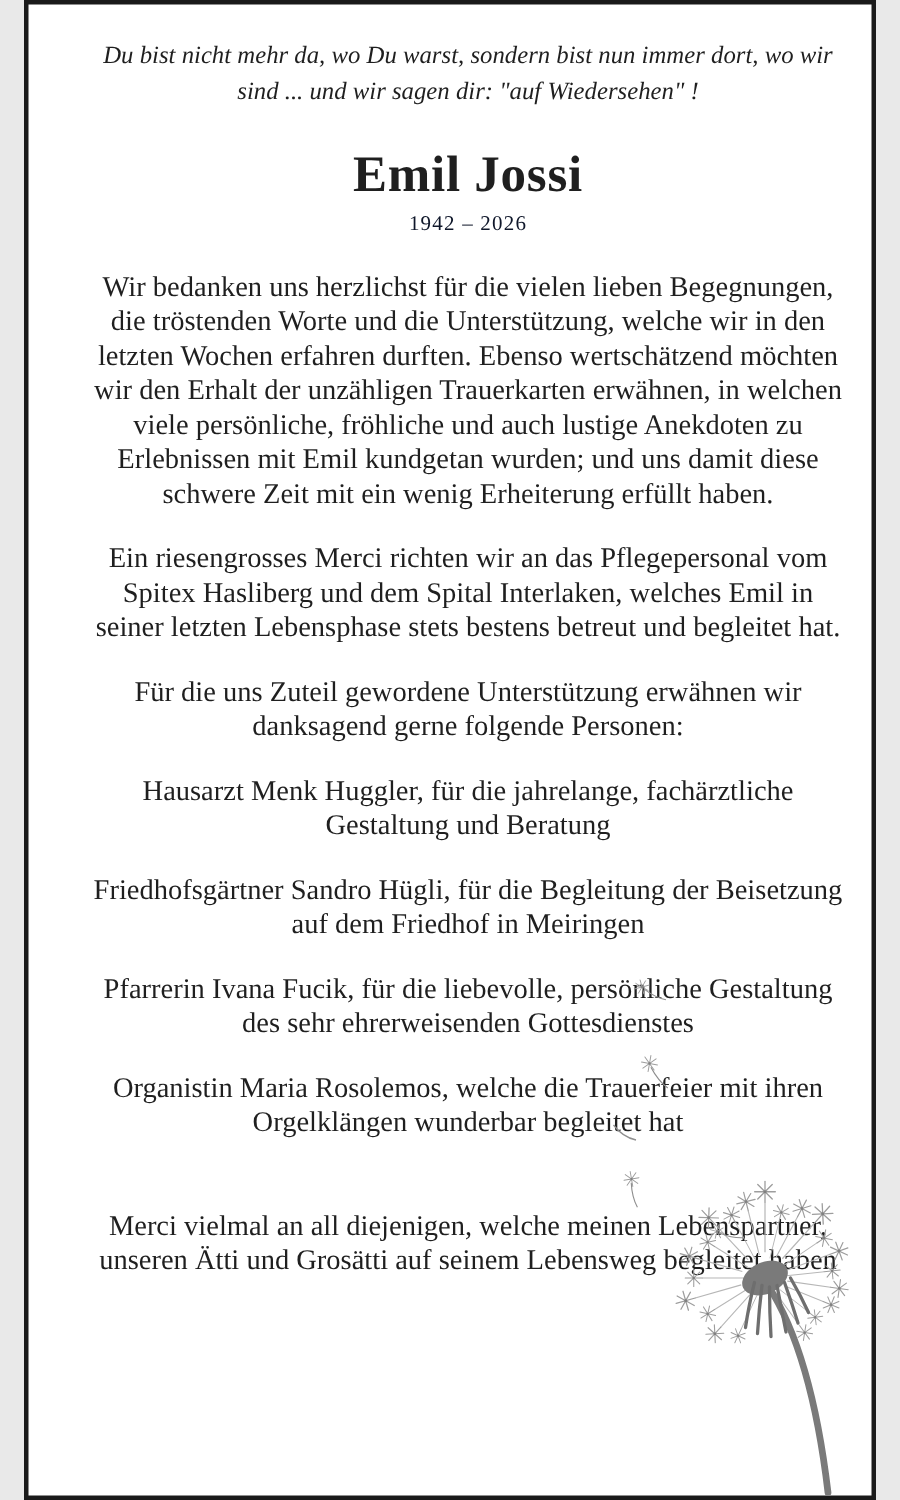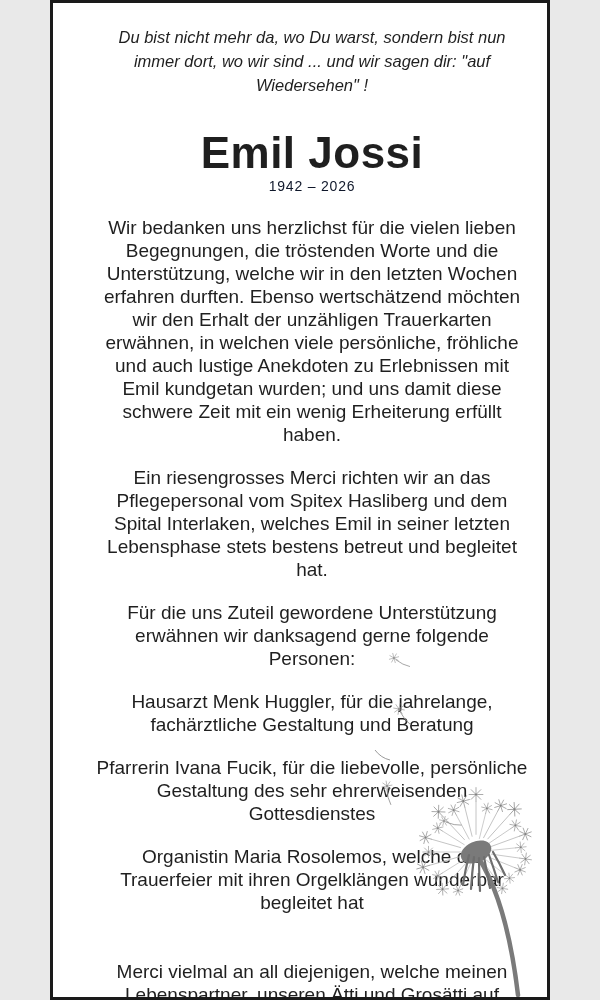--- a/index.html
+++ b/index.html
@@ -1,43 +1,43 @@
 <!DOCTYPE html>
 <html style="--text: #1f1f1f; --frame: #1a1a1a; --page_background: #ffffff; --dandelion_gray: #7a7a7a; --seed_gray: #9d9d9d;"><head>
 <meta charset="utf-8">
 <style>
   html,body{margin:0;padding:0;background:#e9e9e9;}
   .page{
     position:relative;
-    width:500px;height:1000px;
+    width:568px;height:1000px;
     box-sizing:border-box;
     margin:0 auto;
     background:var(--page_background,#ffffff);
     border:3px solid var(--frame,#1a1a1a);
     color:var(--text,#1f1f1f);
-    font-family:Liberation Sans, sans-serif;
+    font-family:Liberation Serif, serif;
     overflow:hidden;
     padding-left:24px;
   }
   .inner{
     padding:22px 19px 0 19px;
     text-align:center;
   }
   .quote{
     font-style:italic;
     font-size:16.5px;
     line-height:24px;
     margin:0 6px;
   }
   .name{
-    font-size:44px;
+    font-size:34px;
     font-weight:bold;
     line-height:40px;
     letter-spacing:0.5px;
-    margin-top:36px;
+    margin-top:24px;
   }
   .years{
     font-size:14px;
     letter-spacing:0.8px;
     margin-top:5px;
     color:#0f172a;
   }
   .para{
     font-size:19px;
     line-height:23px;
@@ -73,20 +73,21 @@
 
     <div class="para first-para">Wir bedanken uns herzlichst für die vielen lieben Begegnungen, die tröstenden Worte und die Unterstützung, welche wir in den letzten Wochen erfahren durften. Ebenso wertschätzend möchten wir den Erhalt der unzähligen Trauerkarten erwähnen, in welchen viele persönliche, fröhliche und auch lustige Anekdoten zu Erlebnissen mit Emil kundgetan wurden; und uns damit diese schwere Zeit mit ein wenig Erheiterung erfüllt haben.</div>
 
     <div class="para">Ein riesengrosses Merci richten wir an das Pflegepersonal vom Spitex Hasliberg und dem Spital Interlaken, welches Emil in seiner letzten Lebensphase stets bestens betreut und begleitet hat.</div>
 
     <div class="para">Für die uns Zuteil gewordene Unterstützung erwähnen wir danksagend gerne folgende Personen:</div>
 
     <div class="para">Hausarzt Menk Huggler, für die jahrelange, fachärztliche Gestaltung und Beratung</div>
 
 
+    <div class="para">Friedhofsgärtner Sandro Hügli, für die Begleitung der Beisetzung auf dem Friedhof in Meiringen</div>
 
     <div class="para">Pfarrerin Ivana Fucik, für die liebevolle, persönliche Gestaltung des sehr ehrerweisenden Gottesdienstes</div>
 
     <div class="para">Organistin Maria Rosolemos, welche die Trauerfeier mit ihren Orgelklängen wunderbar begleitet hat</div>
 
 
     <div class="para gap-lg">Merci vielmal an all diejenigen, welche meinen Lebenspartner, unseren Ätti und Grosätti auf seinem Lebensweg begleitet haben</div>
 
 
   </div>

